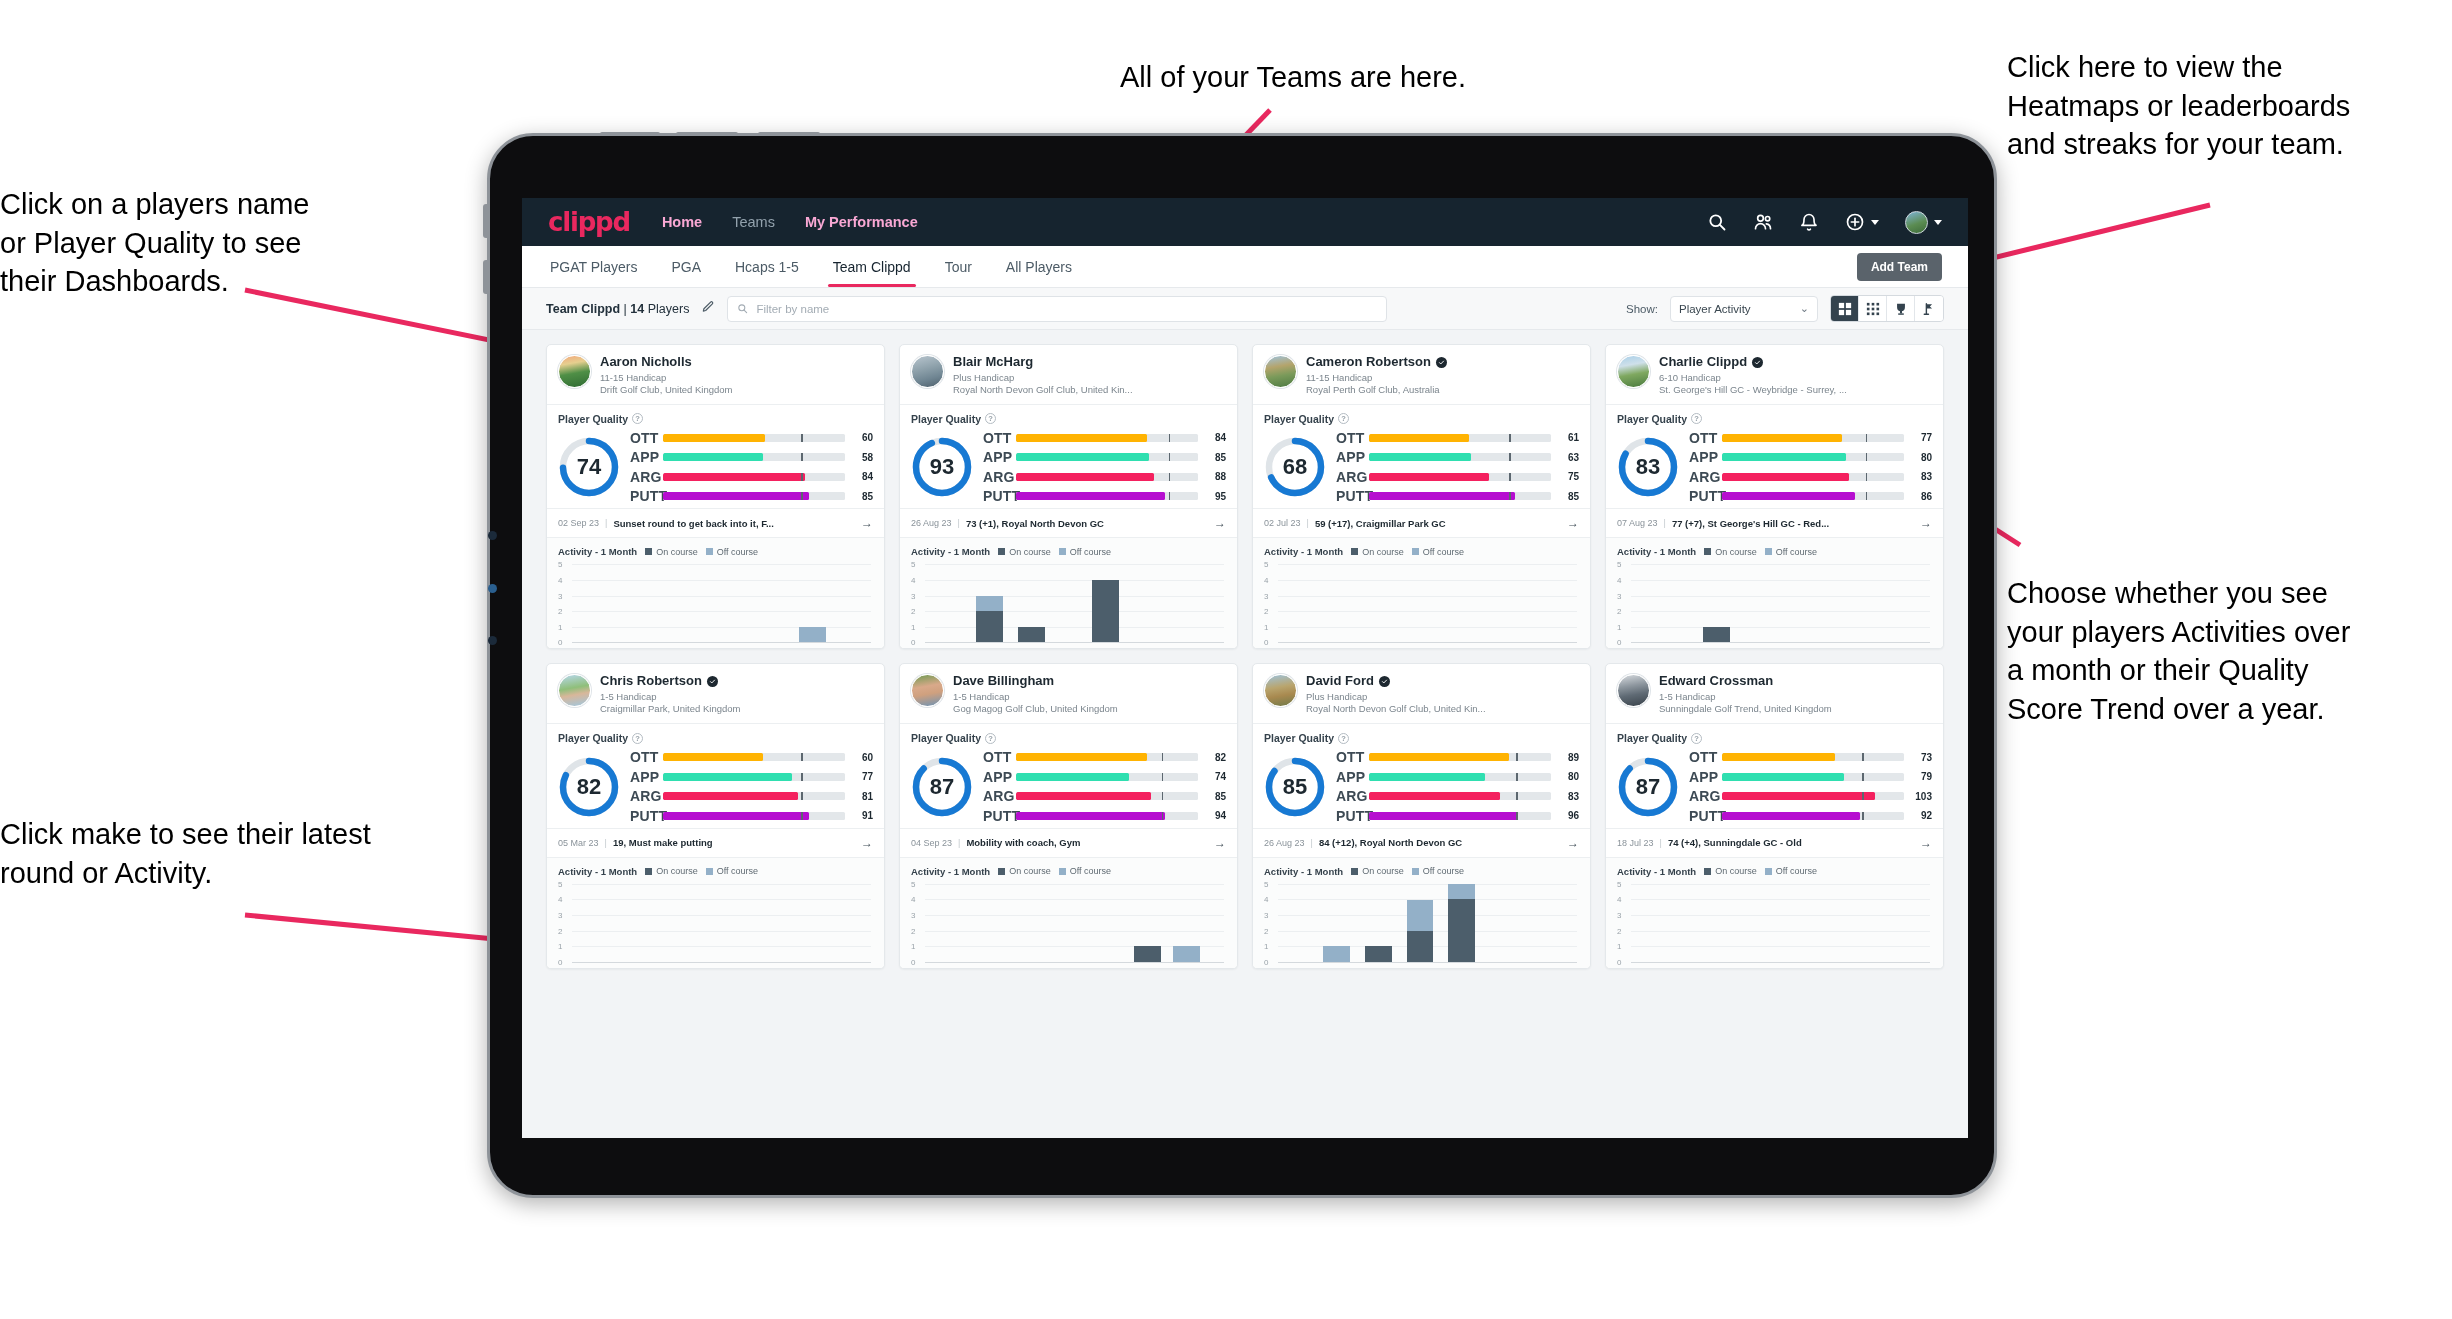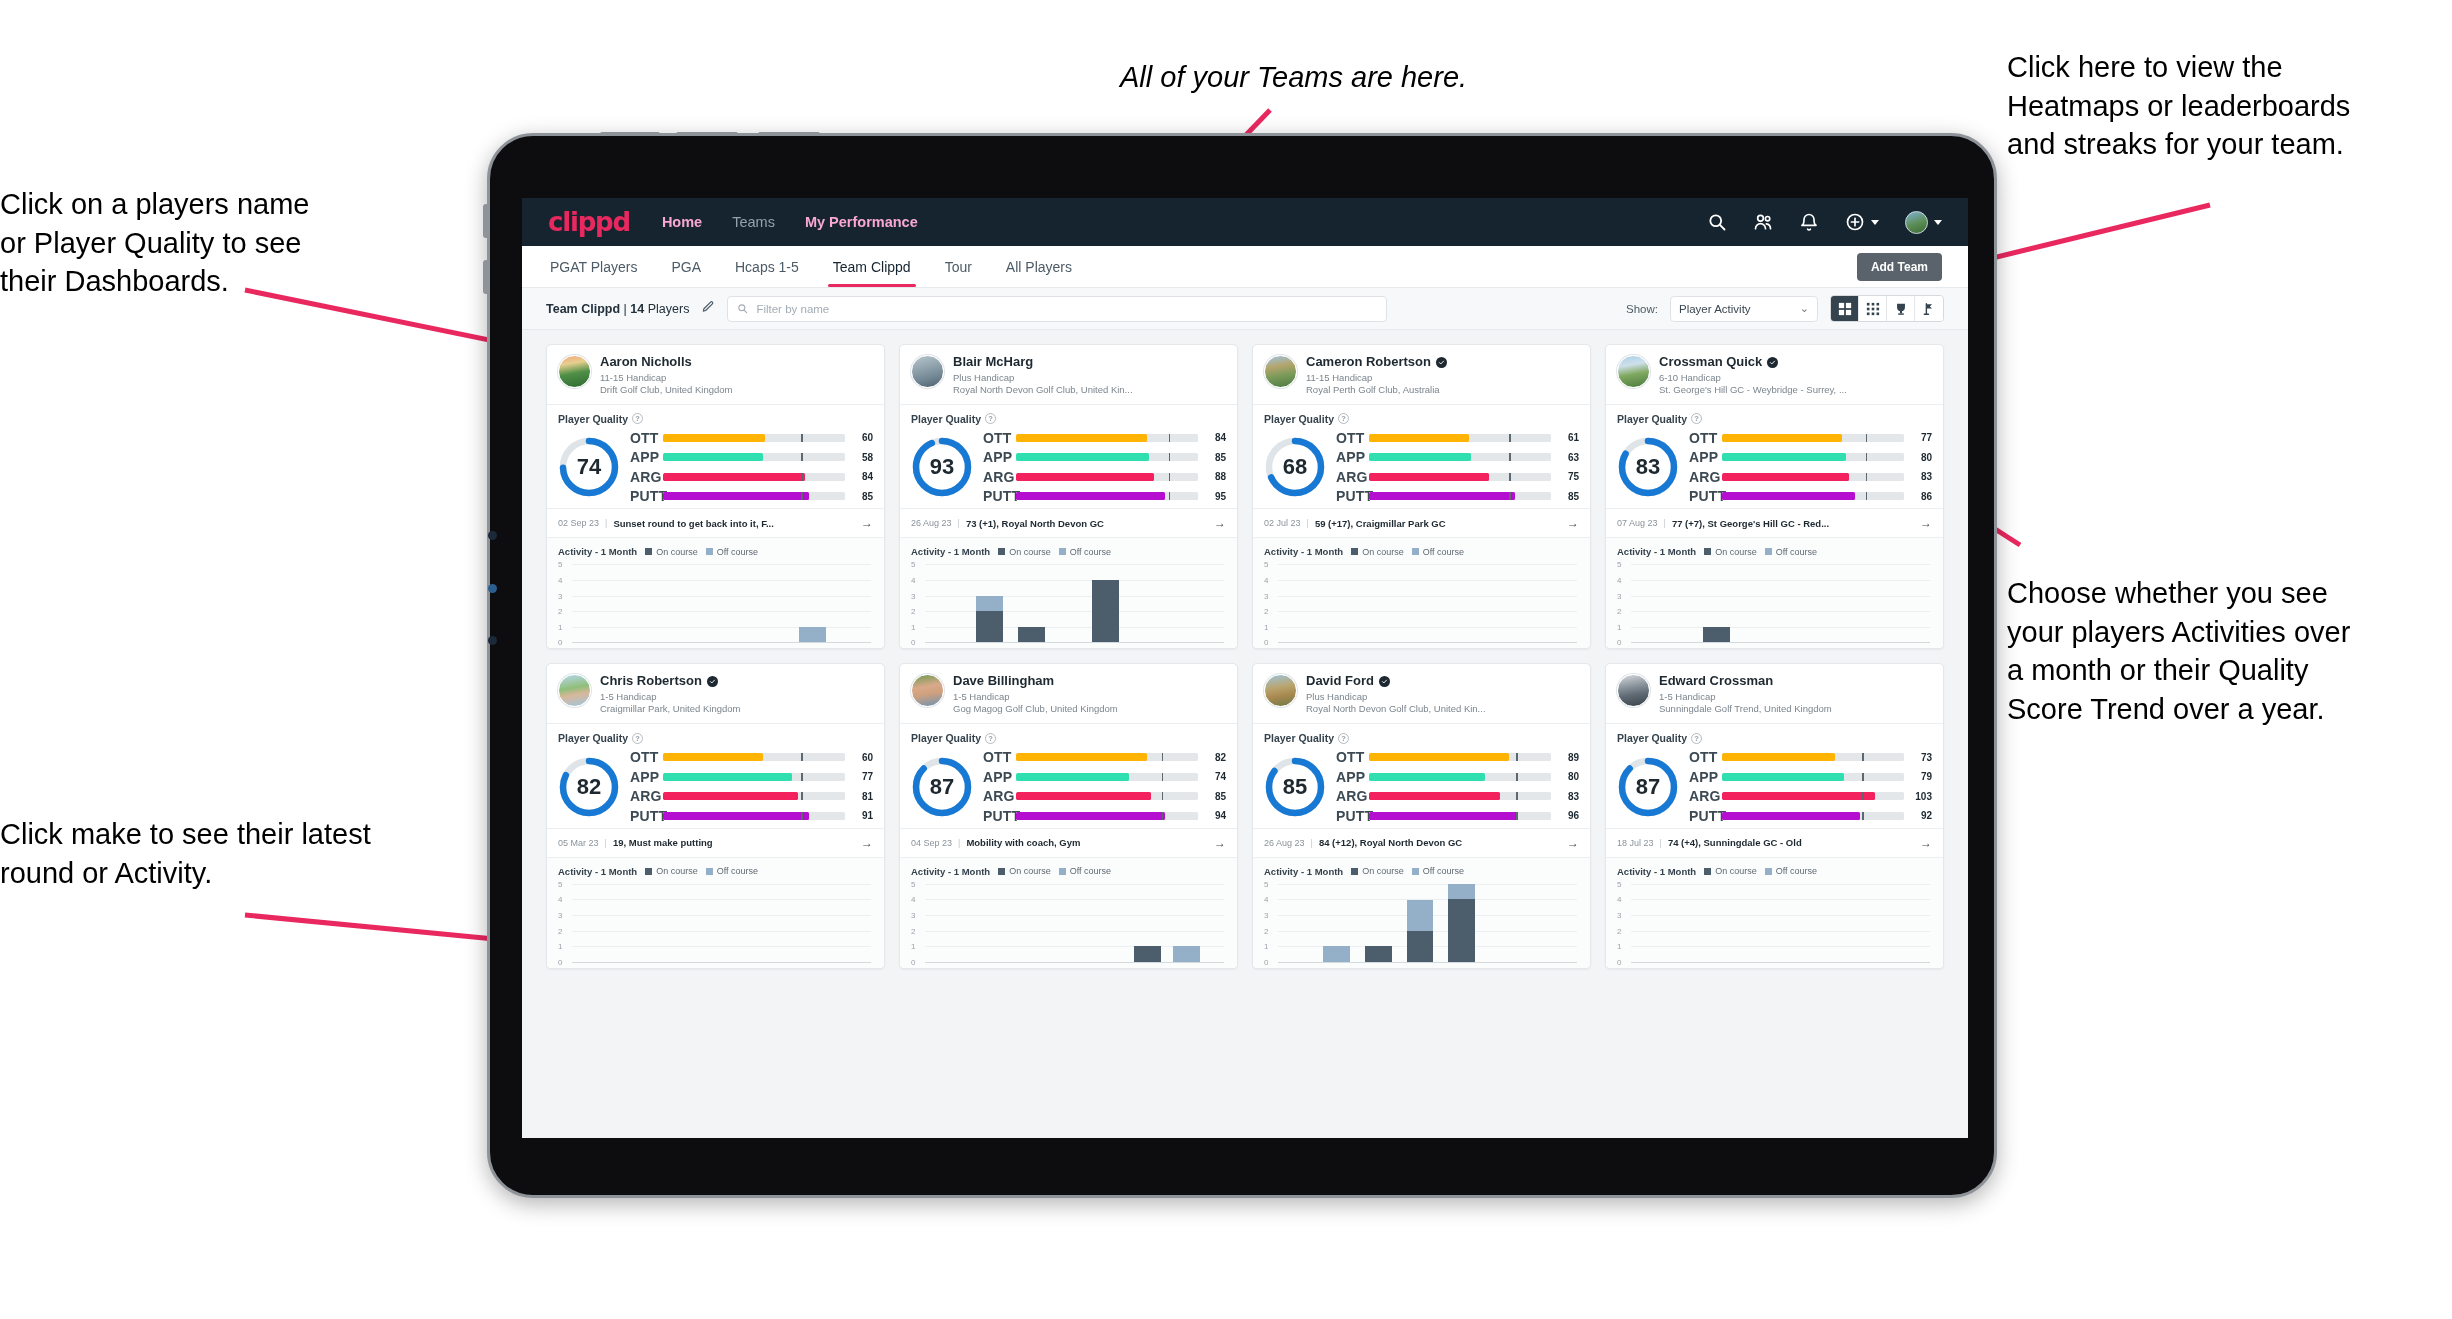--- a/index.html
+++ b/index.html
@@ -150,21 +150,21 @@
 </style>
 </head>
 <body>
 
 <div id="stage">
 
   <div class="annot" style="left:0px; top:185px; width:420px;">Click on a players name
 or Player Quality to see
 their Dashboards.</div>
 
-  <div class="annot" style="left:1120px; top:58px; width:470px;font-style:italic;">All of your Teams are here.</div>
+  <div class="annot" style="left:1120px; top:58px; width:470px;">All of your Teams are here.</div>
 
   <div class="annot" style="left:2007px; top:574px; width:445px;">Choose whether you see
 your players Activities over
 a month or their Quality
 Score Trend over a year.</div>
 
   <div class="annot" style="left:2007px; top:48px; width:445px;">Click here to view the
 Heatmaps or leaderboards
 and streaks for your team.</div>
 
@@ -637,21 +637,21 @@
                 <div class="plot"></div>
       <div class="xlabs"></div>
     </div>
     </div>
           </div>
           <div class="card">
     <div class="card-head">
       <div class="pavatar" style="background-image:linear-gradient(170deg,#a8cfe8 0%,#cfe0ea 30%,#7fa860 58%,#497a3e 100%)"></div>
       <div style="min-width:0">
         <div class="pname">
-          <span>Crossman Quick</span>
+          <span>Charlie Clippd</span>
           <span class="verif">
             <svg viewBox="0 0 12 12" fill="none" stroke="#fff" stroke-width="1.6" stroke-linecap="round">
                       <path d="M2.5 6.2 4.8 8.5 9.5 3.6"></path>
                     </svg>
                   </span>
         </div>
         <div class="phcap">6-10 Handicap</div>
         <div class="pclub">St. George's Hill GC - Weybridge - Surrey, ...</div>
       </div>
     </div>

